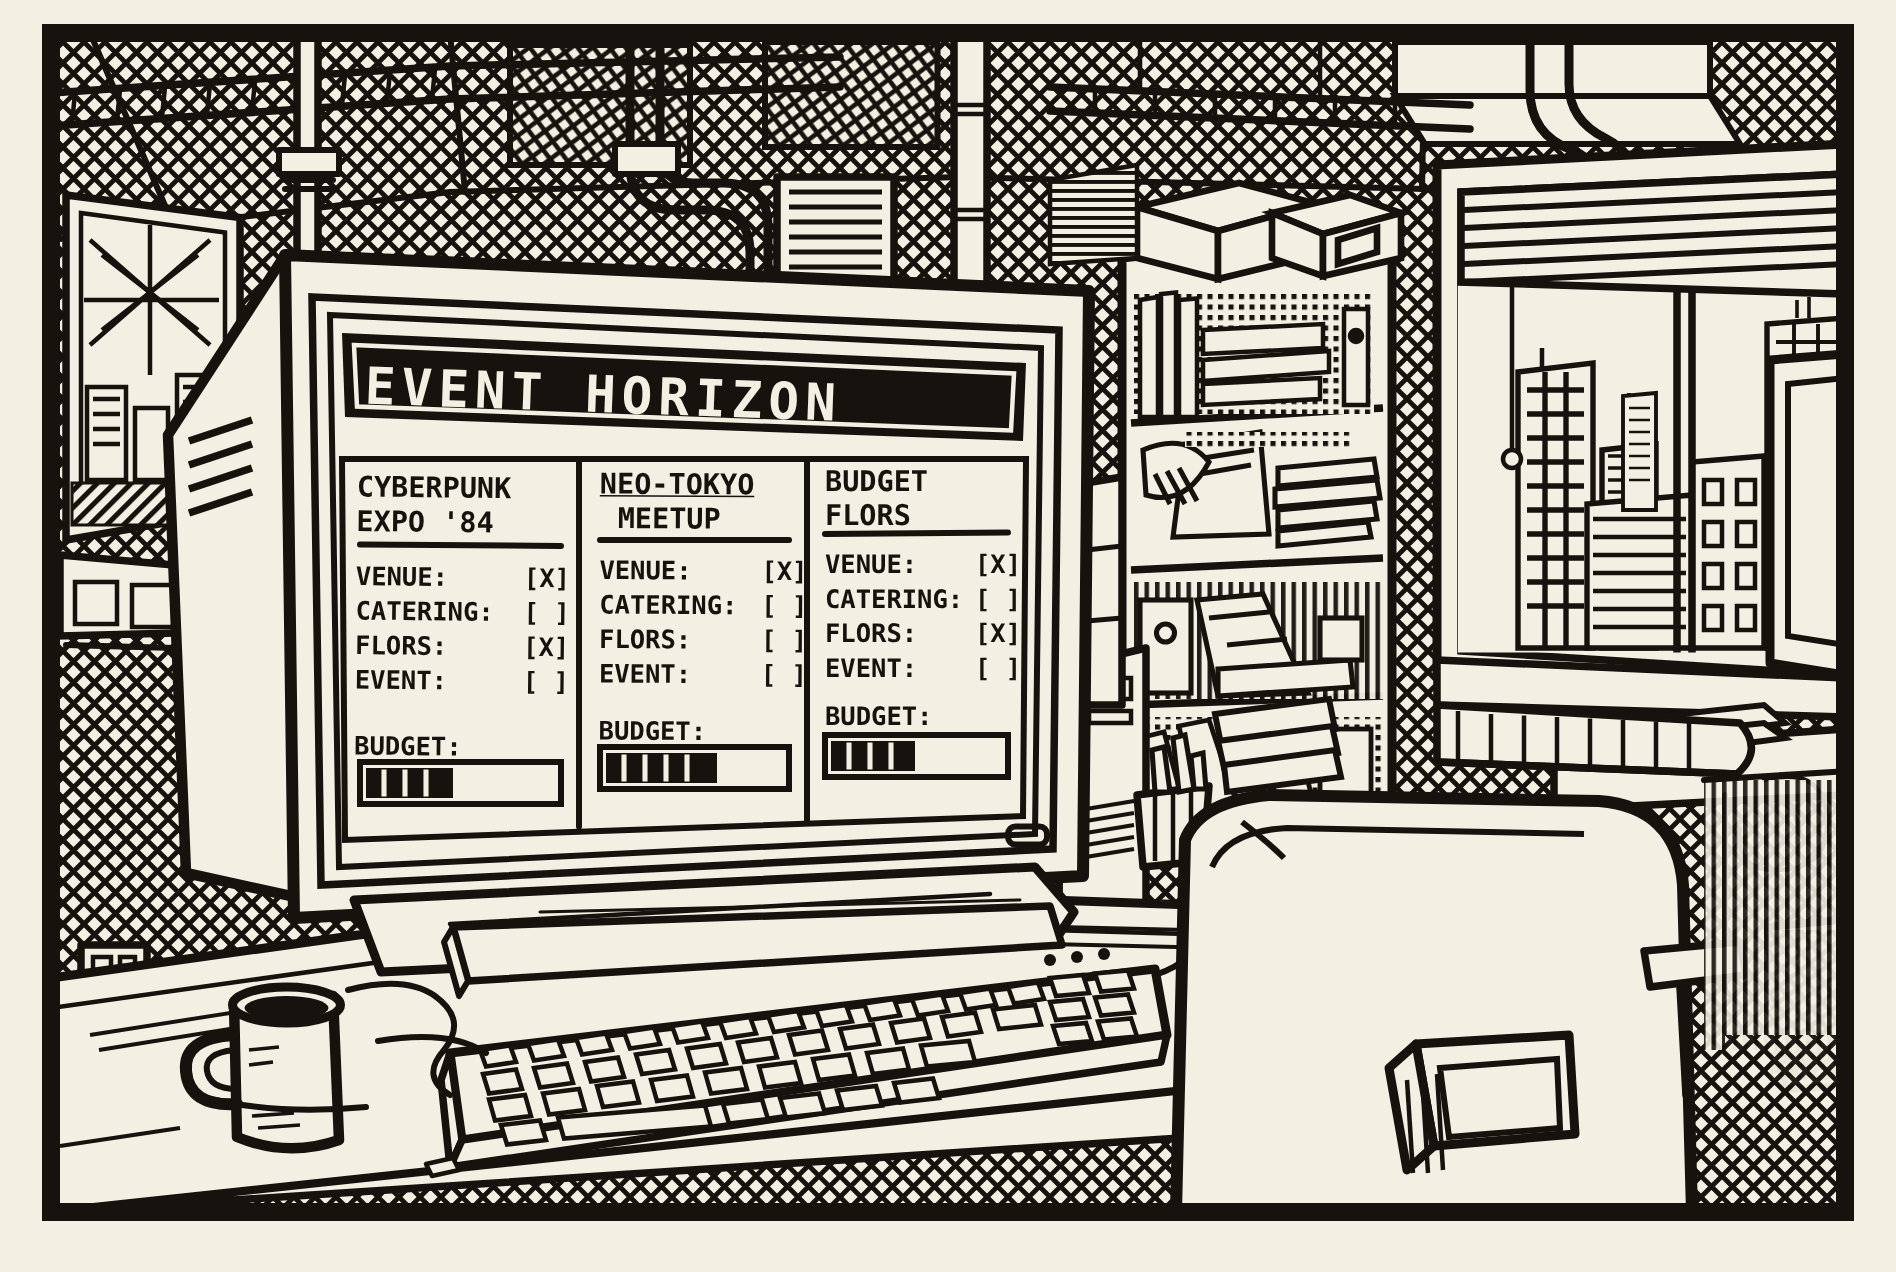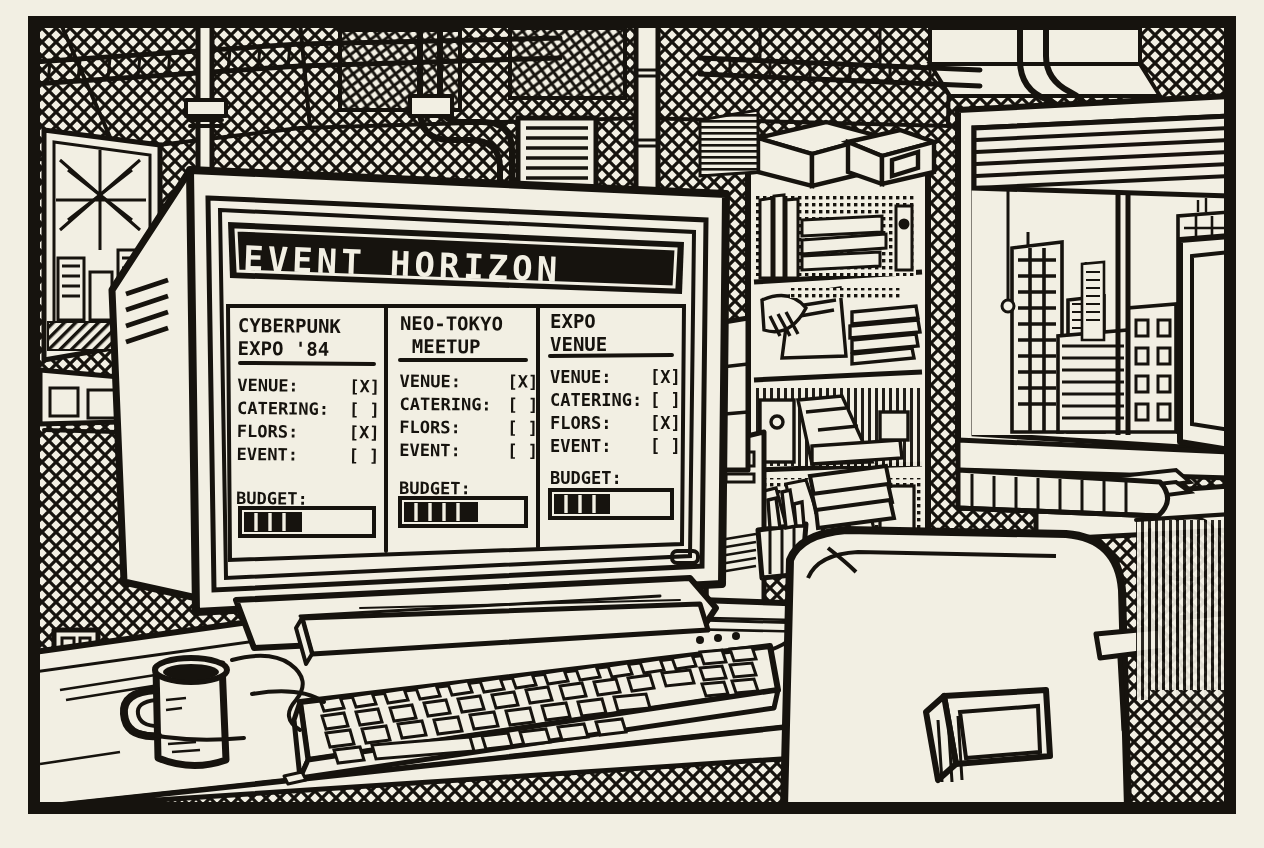--- a/index.html
+++ b/index.html
@@ -687,41 +687,41 @@
     <div class="col row" style="left:0;top:106px;">FLORS:</div>
     <div class="col row" style="left:112px;top:106px;">[X]</div>
 
     <div class="col row" style="left:0;top:129px;">EVENT:</div>
     <div class="col row" style="left:112px;top:129px;">[ ]</div>
 
     <div class="col bud" style="left:0;top:174px;">BUDGET:</div>
   </div>
 
   <div style="position:absolute;left:400px;top:312px;transform:rotate(0.3deg);transform-origin:0 0;">
-    <div class="col hdr" style="left:0;top:0;">NEO-TOKYO</div>
+    <div class="col hdr" style="left:0;top:0;text-decoration:underline;">NEO-TOKYO</div>
     <div class="col hdr" style="left:12px;top:23px;">MEETUP</div>
 
     <div class="col row" style="left:0;top:58px;">VENUE:</div>
     <div class="col row" style="left:108px;top:58px;">[X]</div>
 
     <div class="col row" style="left:0;top:81px;">CATERING:</div>
     <div class="col row" style="left:108px;top:81px;">[ ]</div>
 
     <div class="col row" style="left:0;top:104px;">FLORS:</div>
     <div class="col row" style="left:108px;top:104px;">[ ]</div>
 
     <div class="col row" style="left:0;top:127px;">EVENT:</div>
     <div class="col row" style="left:108px;top:127px;">[ ]</div>
 
     <div class="col bud" style="left:0;top:166px;">BUDGET:</div>
   </div>
 
   <div style="position:absolute;left:550px;top:310px;transform:rotate(0deg);transform-origin:0 0;">
-    <div class="col hdr" style="left:0;top:0;">EXPO</div>
-    <div class="col hdr" style="left:0;top:23px;">VENUE</div>
+    <div class="col hdr" style="left:0;top:0;">BUDGET</div>
+    <div class="col hdr" style="left:0;top:23px;">FLORS</div>
 
     <div class="col row" style="left:0;top:56px;">VENUE:</div>
     <div class="col row" style="left:100px;top:56px;">[X]</div>
 
     <div class="col row" style="left:0;top:79px;">CATERING:</div>
     <div class="col row" style="left:100px;top:79px;">[ ]</div>
 
     <div class="col row" style="left:0;top:102px;">FLORS:</div>
     <div class="col row" style="left:100px;top:102px;">[X]</div>
 

